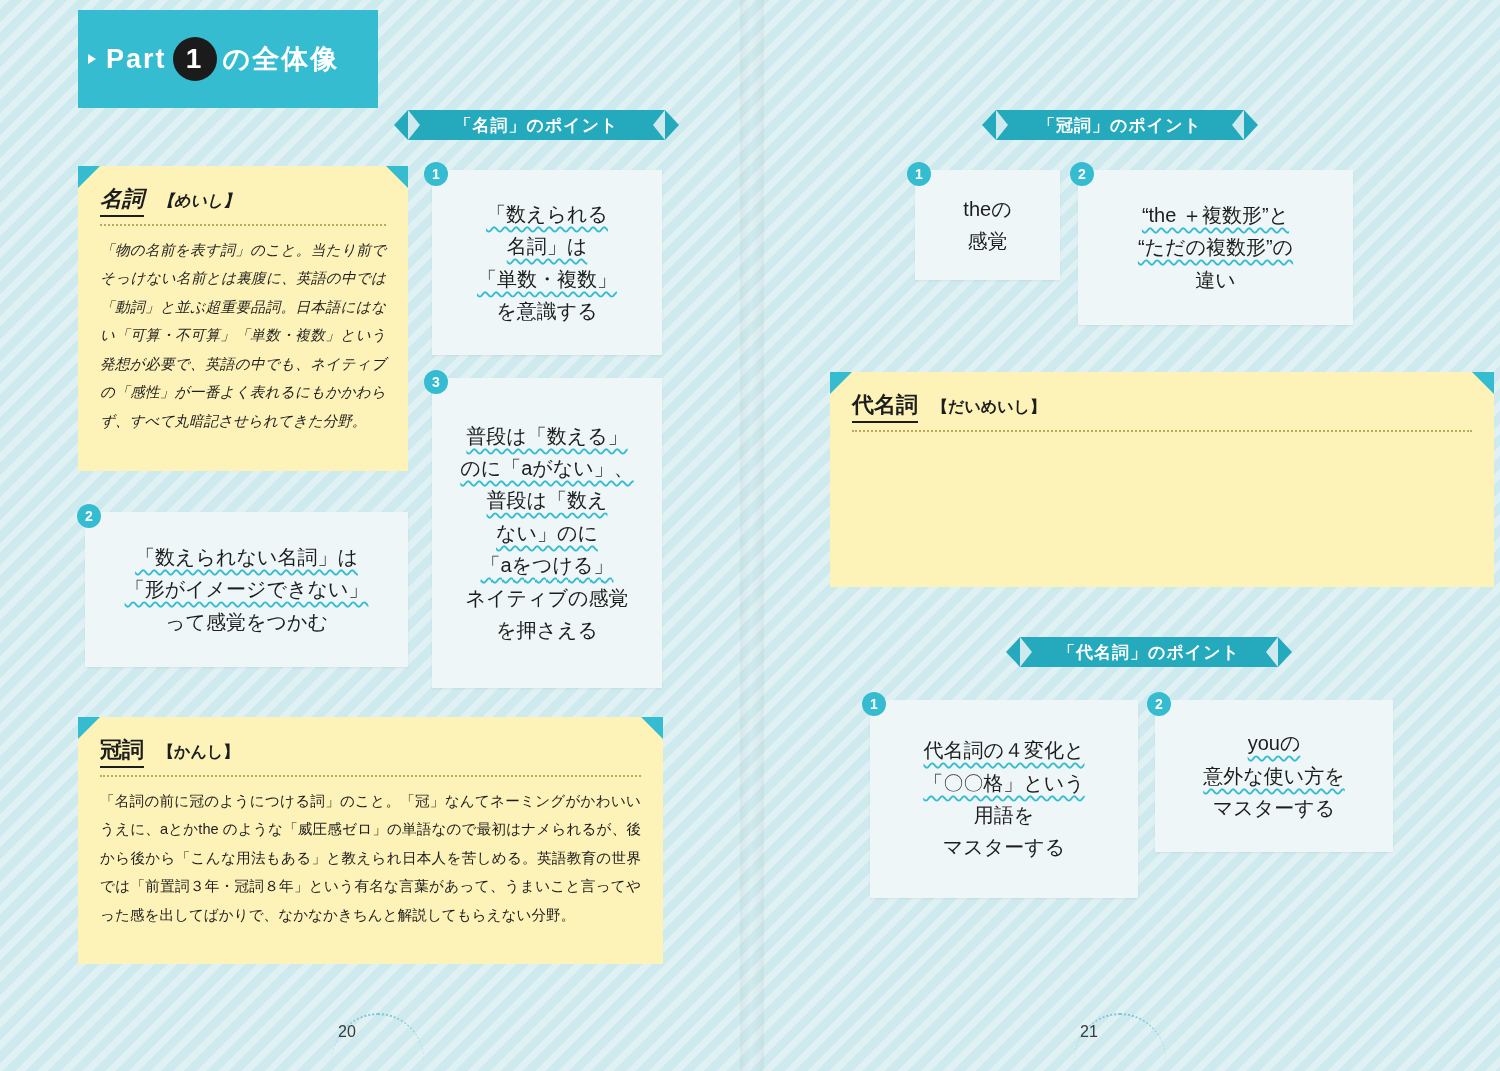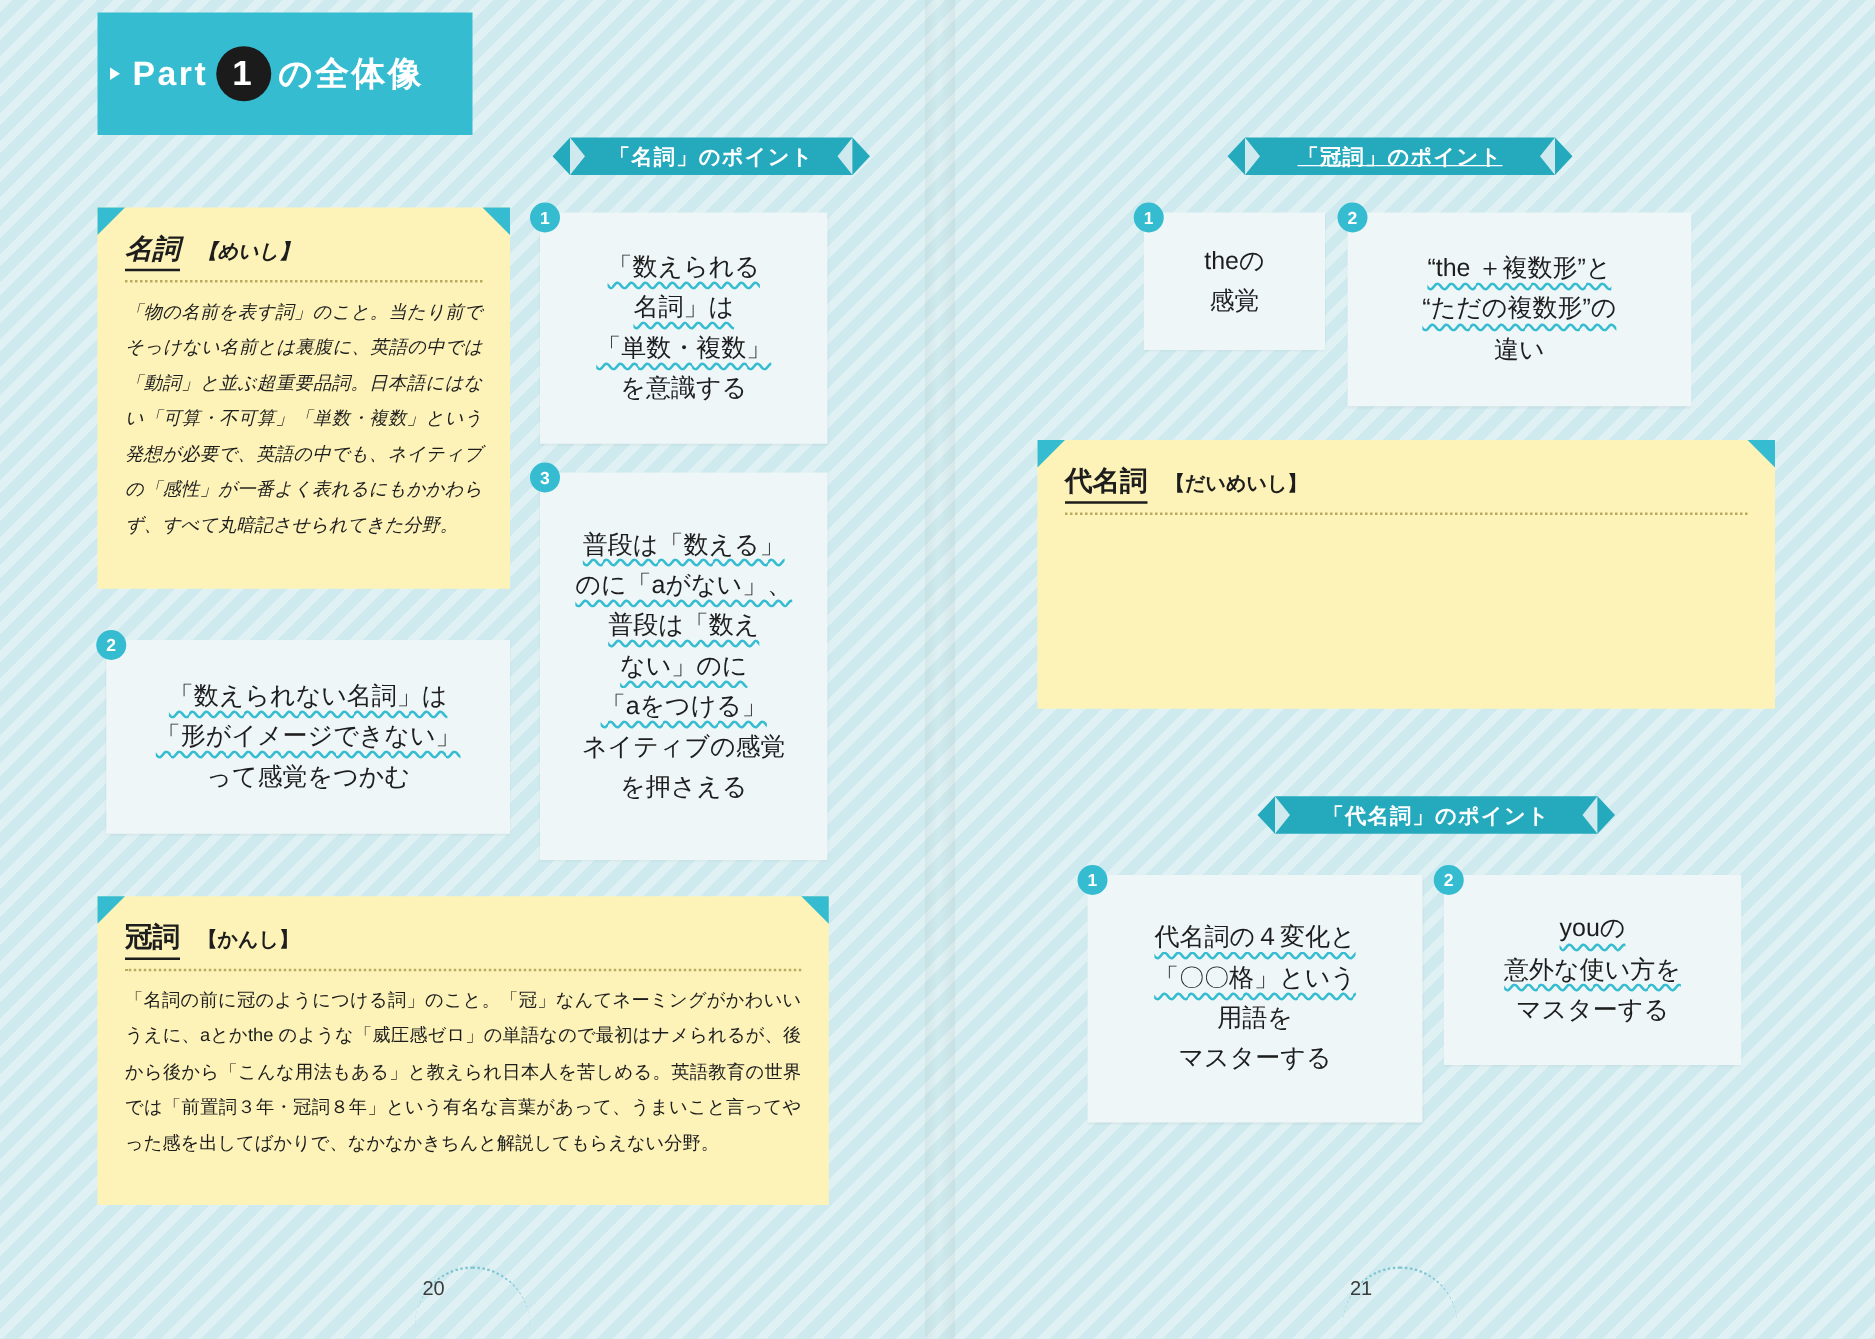--- a/index.html
+++ b/index.html
@@ -150,21 +150,21 @@
     <div class="corner-tl"></div>
     <div class="corner-tr"></div>
     <div class="ycard-title">
       <span class="kanji">名詞</span>
       <span class="reading">【めいし】</span>
     </div>
     <div class="dotted"></div>
     <div class="ycard-body">「物の名前を表す詞」のこと。当たり前でそっけない名前とは裏腹に、英語の中では「動詞」と並ぶ超重要品詞。日本語にはない「可算・不可算」「単数・複数」という発想が必要で、英語の中でも、ネイティブの「感性」が一番よく表れるにもかかわらず、すべて丸暗記させられてきた分野。</div>
   </div>
 
-  <div class="ribbon" style="left:456px;top:110px;width:226px;">
+  <div class="ribbon" style="left:408px;top:110px;width:257px;">
     <span class="notch-l"></span>
     <span>「名詞」のポイント</span>
     <span class="notch-r"></span>
   </div>
 
   <div class="wcard" style="left:432px;top:170px;width:230px;height:185px;">
     <div class="badge" style="left:-8px;top:-8px;">1</div>
     <div class="wcard-text">
       <div><span class="wavy">「数えられる</span></div>
       <div><span class="wavy">名詞」は</span></div>
@@ -204,21 +204,21 @@
     </div>
     <div class="dotted"></div>
     <div class="ycard-body">「名詞の前に冠のようにつける詞」のこと。「冠」なんてネーミングがかわいいうえに、aとかthe のような「威圧感ゼロ」の単語なので最初はナメられるが、後から後から「こんな用法もある」と教えられ日本人を苦しめる。英語教育の世界では「前置詞３年・冠詞８年」という有名な言葉があって、うまいこと言ってやった感を出してばかりで、なかなかきちんと解説してもらえない分野。</div>
   </div>
 
   <div class="pagenum" style="left:338px;">
     <div class="arc"></div>
     <span>20</span>
   </div>
 
-  <div class="ribbon" style="left:996px;top:110px;width:248px;text-decoration:underline;">
+  <div class="ribbon" style="left:996px;top:110px;width:248px;">
     <span class="notch-l"></span>
     <span>「冠詞」のポイント</span>
     <span class="notch-r"></span>
   </div>
 
   <div class="wcard" style="left:915px;top:170px;width:145px;height:110px;">
     <div class="badge" style="left:-8px;top:-8px;">1</div>
     <div class="wcard-text">
       <div><span>theの</span></div>
       <div><span>感覚</span></div>
@@ -227,21 +227,21 @@
 
   <div class="wcard" style="left:1078px;top:170px;width:275px;height:155px;">
     <div class="badge" style="left:-8px;top:-8px;">2</div>
     <div class="wcard-text">
       <div><span class="wavy">“the ＋複数形”と</span></div>
       <div><span class="wavy">“ただの複数形”の</span></div>
       <div><span>違い</span></div>
     </div>
   </div>
 
-  <div class="ycard" style="left:830px;top:352px;width:590px;height:215px;">
+  <div class="ycard" style="left:830px;top:372px;width:664px;height:215px;">
     <div class="corner-tl"></div>
     <div class="corner-tr"></div>
     <div class="ycard-title">
       <span class="kanji">代名詞</span>
       <span class="reading">【だいめいし】</span>
     </div>
     <div class="dotted"></div>
   </div>
 
   <div class="ribbon" style="left:1020px;top:637px;width:258px;">

